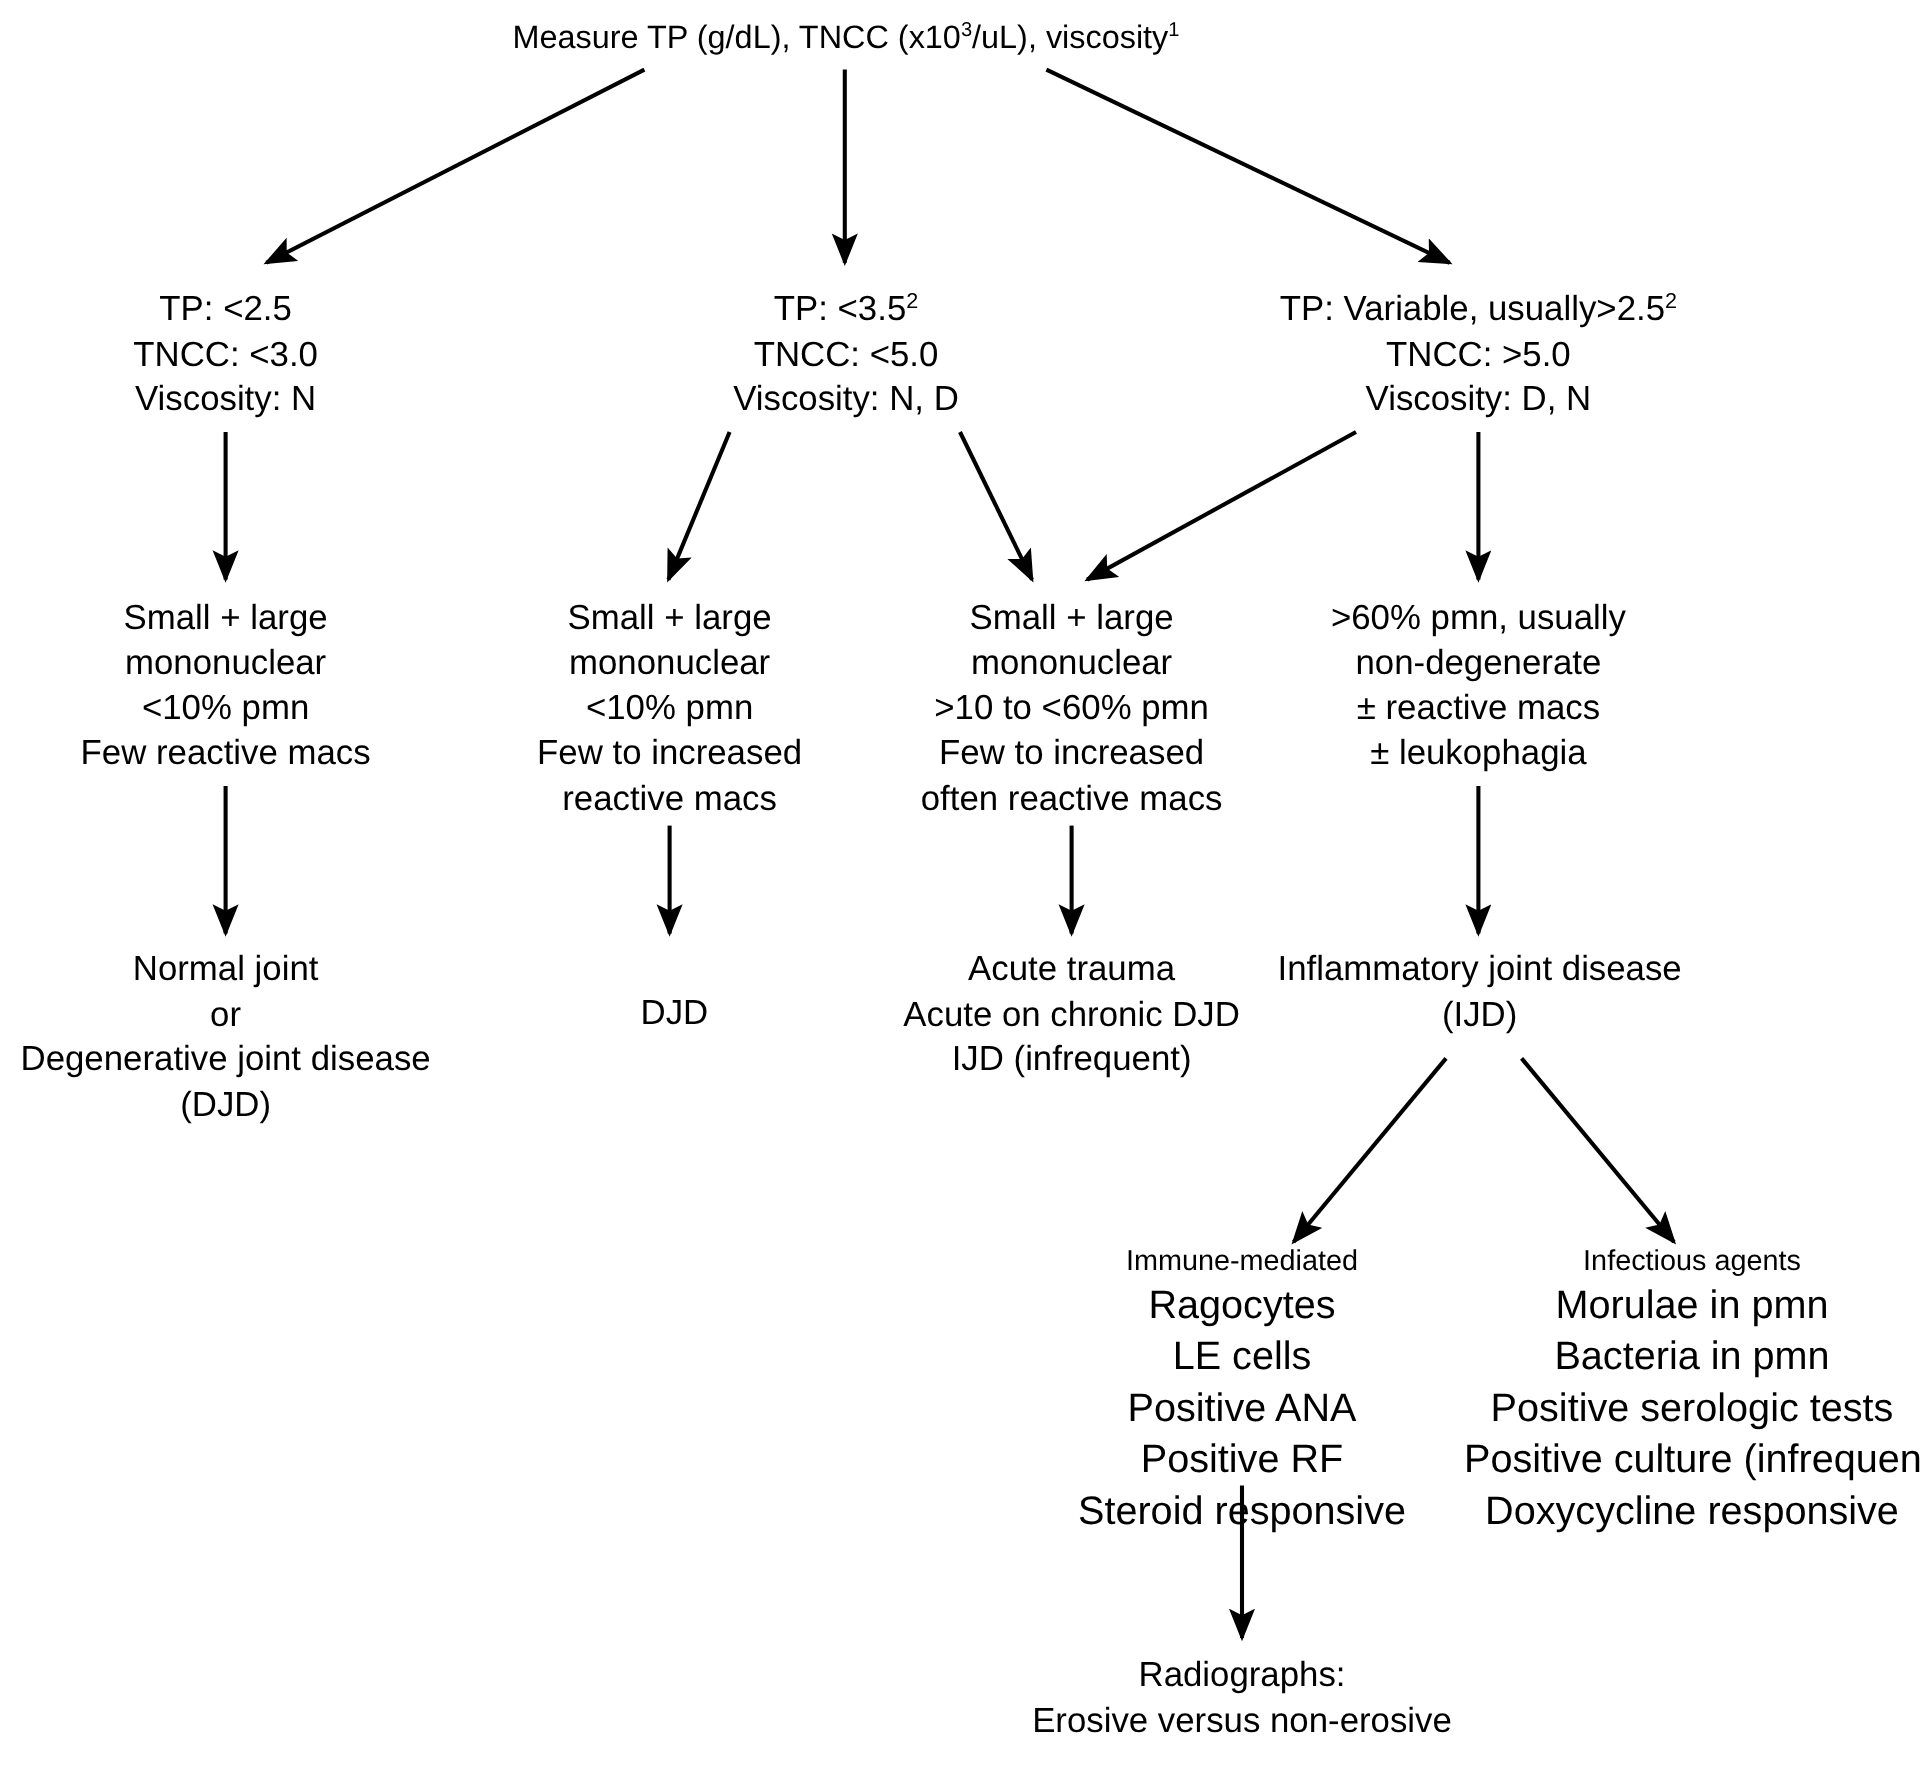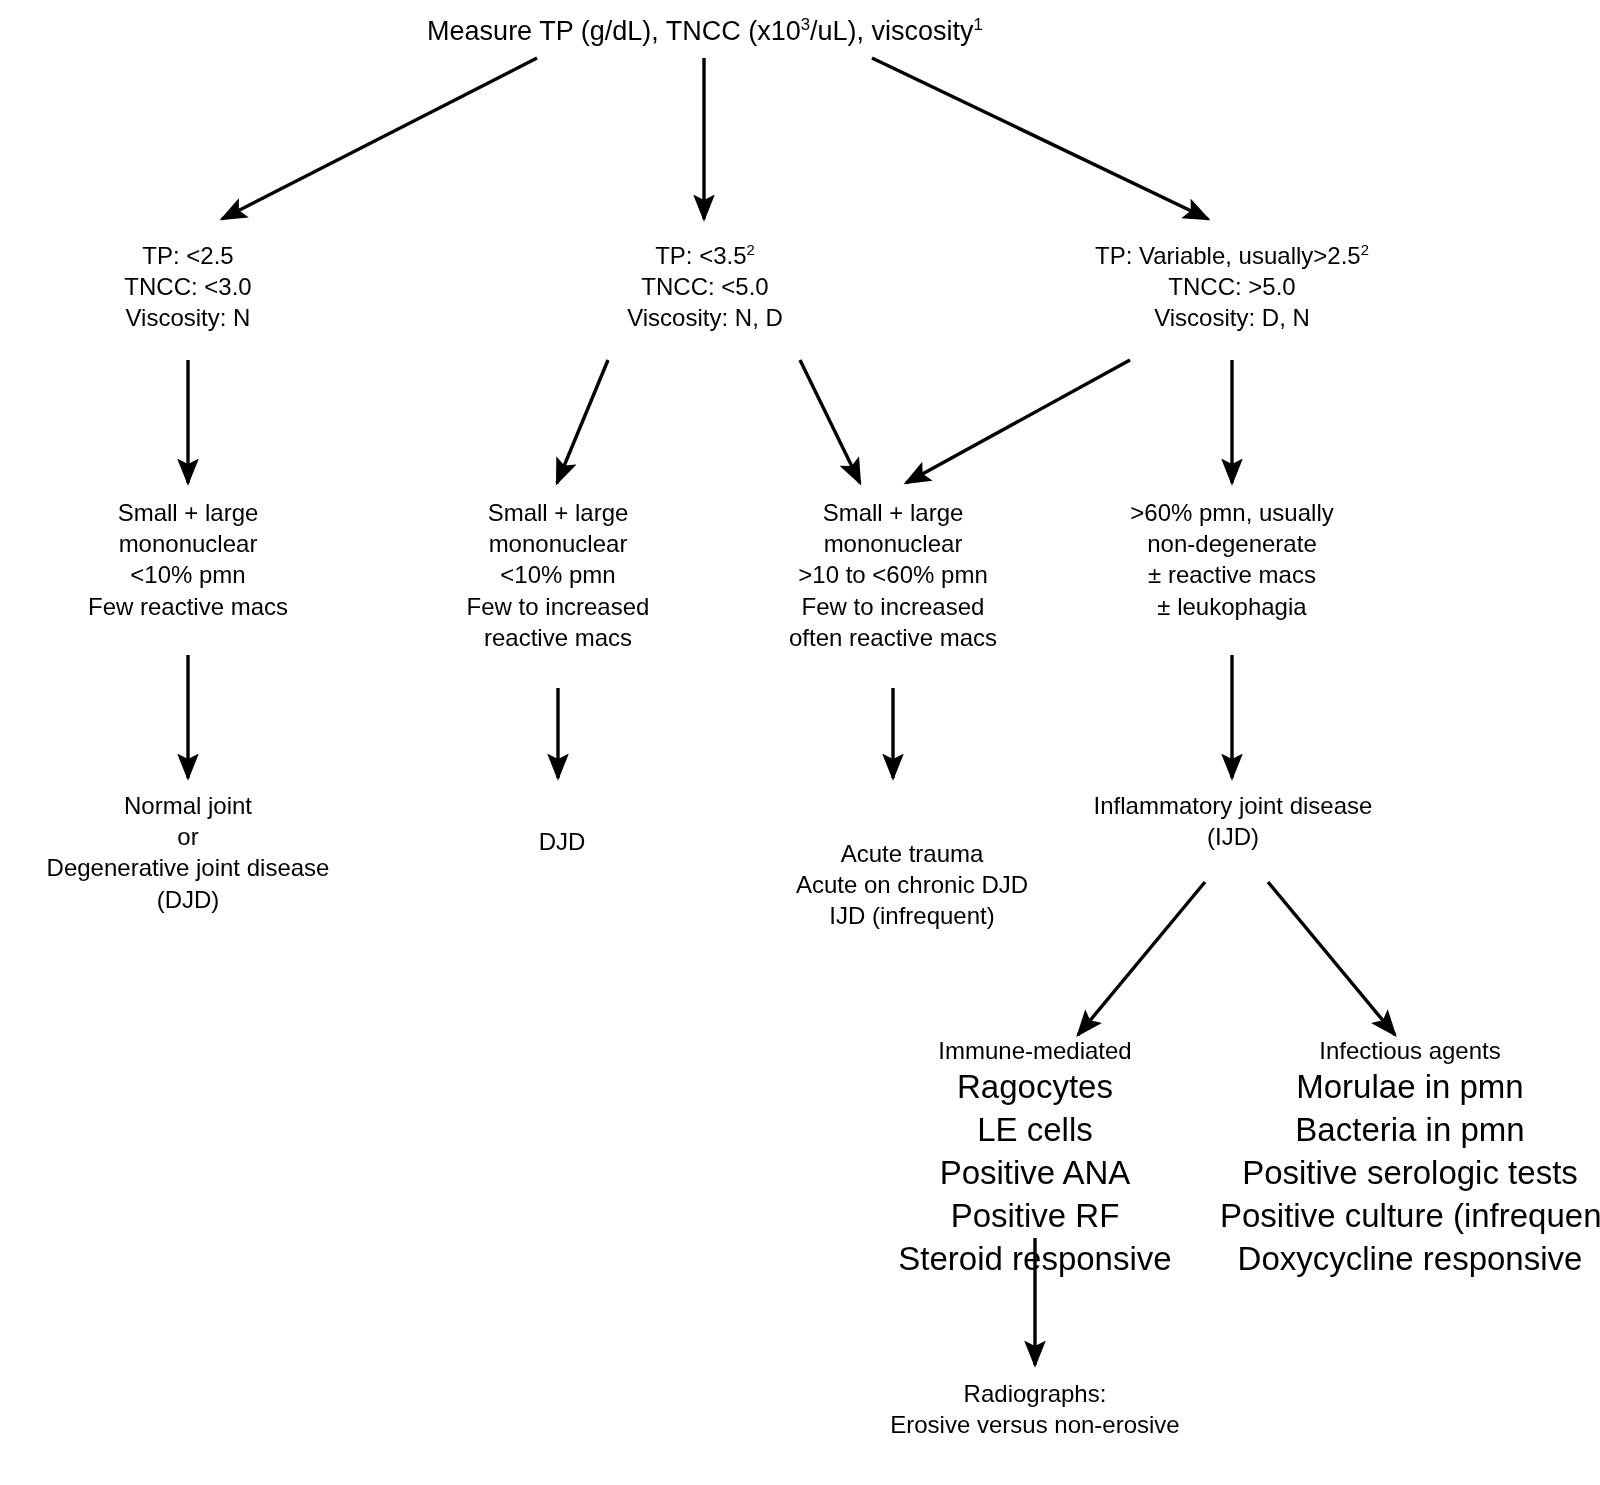--- a/index.html
+++ b/index.html
@@ -30,21 +30,21 @@
     position: absolute;
     text-align: center;
     line-height: 1.30;
     white-space: nowrap;
   }
   .node .ln { display: block; }
 
   
   .t-root   { font-size: 27px; }
   .t-major  { font-size: 24px; }
-  .t-body   { font-size: 24px; }
+  .t-body   { font-size: 29px; }
   .t-sub    { font-size: 33px; }
 
   sup {
     font-size: 0.62em;
     vertical-align: super;
     line-height: 0;
   }
 </style>
 </head>
 <body>
@@ -137,21 +137,21 @@
     <span class="ln">Normal joint</span>
     <span class="ln">or</span>
     <span class="ln">Degenerative joint disease</span>
     <span class="ln">(DJD)</span>
   </div>
 
   <div class="node t-body" style="left:442px; top:790px; width:240px;margin-top:36px;">
     <span class="ln">DJD</span>
   </div>
 
-  <div class="node t-body" style="left:744px; top:790px; width:336px;margin-top:48px;">
+  <div class="node t-body" style="left:725px; top:790px; width:336px;">
     <span class="ln">Acute trauma</span>
     <span class="ln">Acute on chronic DJD</span>
     <span class="ln">IJD (infrequent)</span>
   </div>
 
   <div class="node t-body" style="left:1035px; top:790px; width:396px;">
     <span class="ln">Inflammatory joint disease</span>
     <span class="ln">(IJD)</span>
   </div>
 

